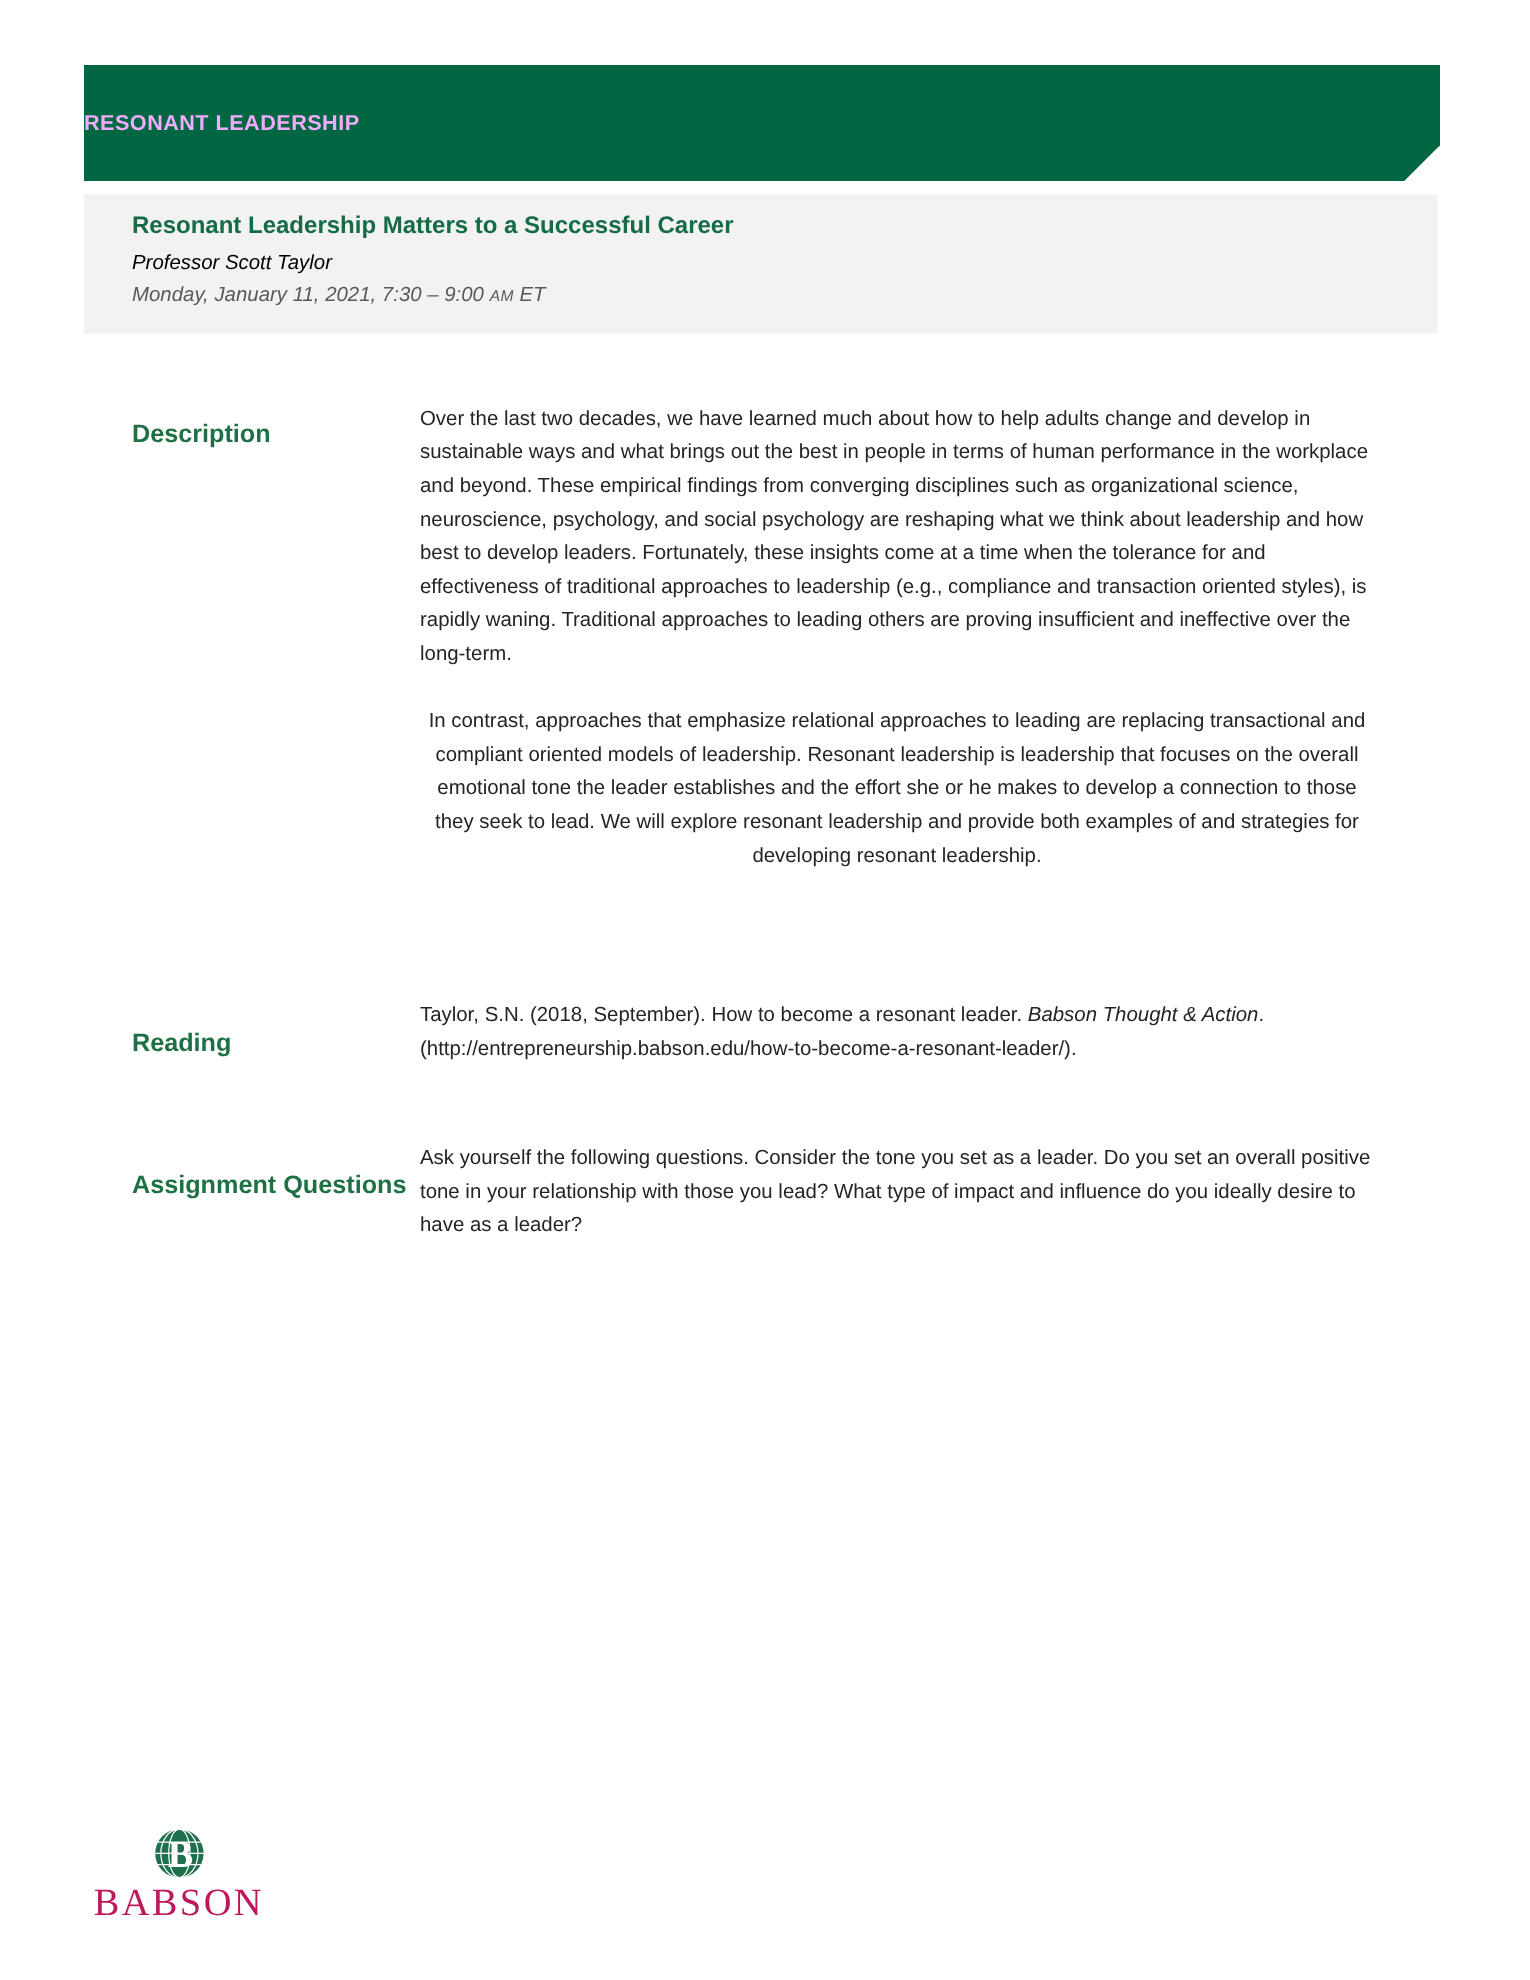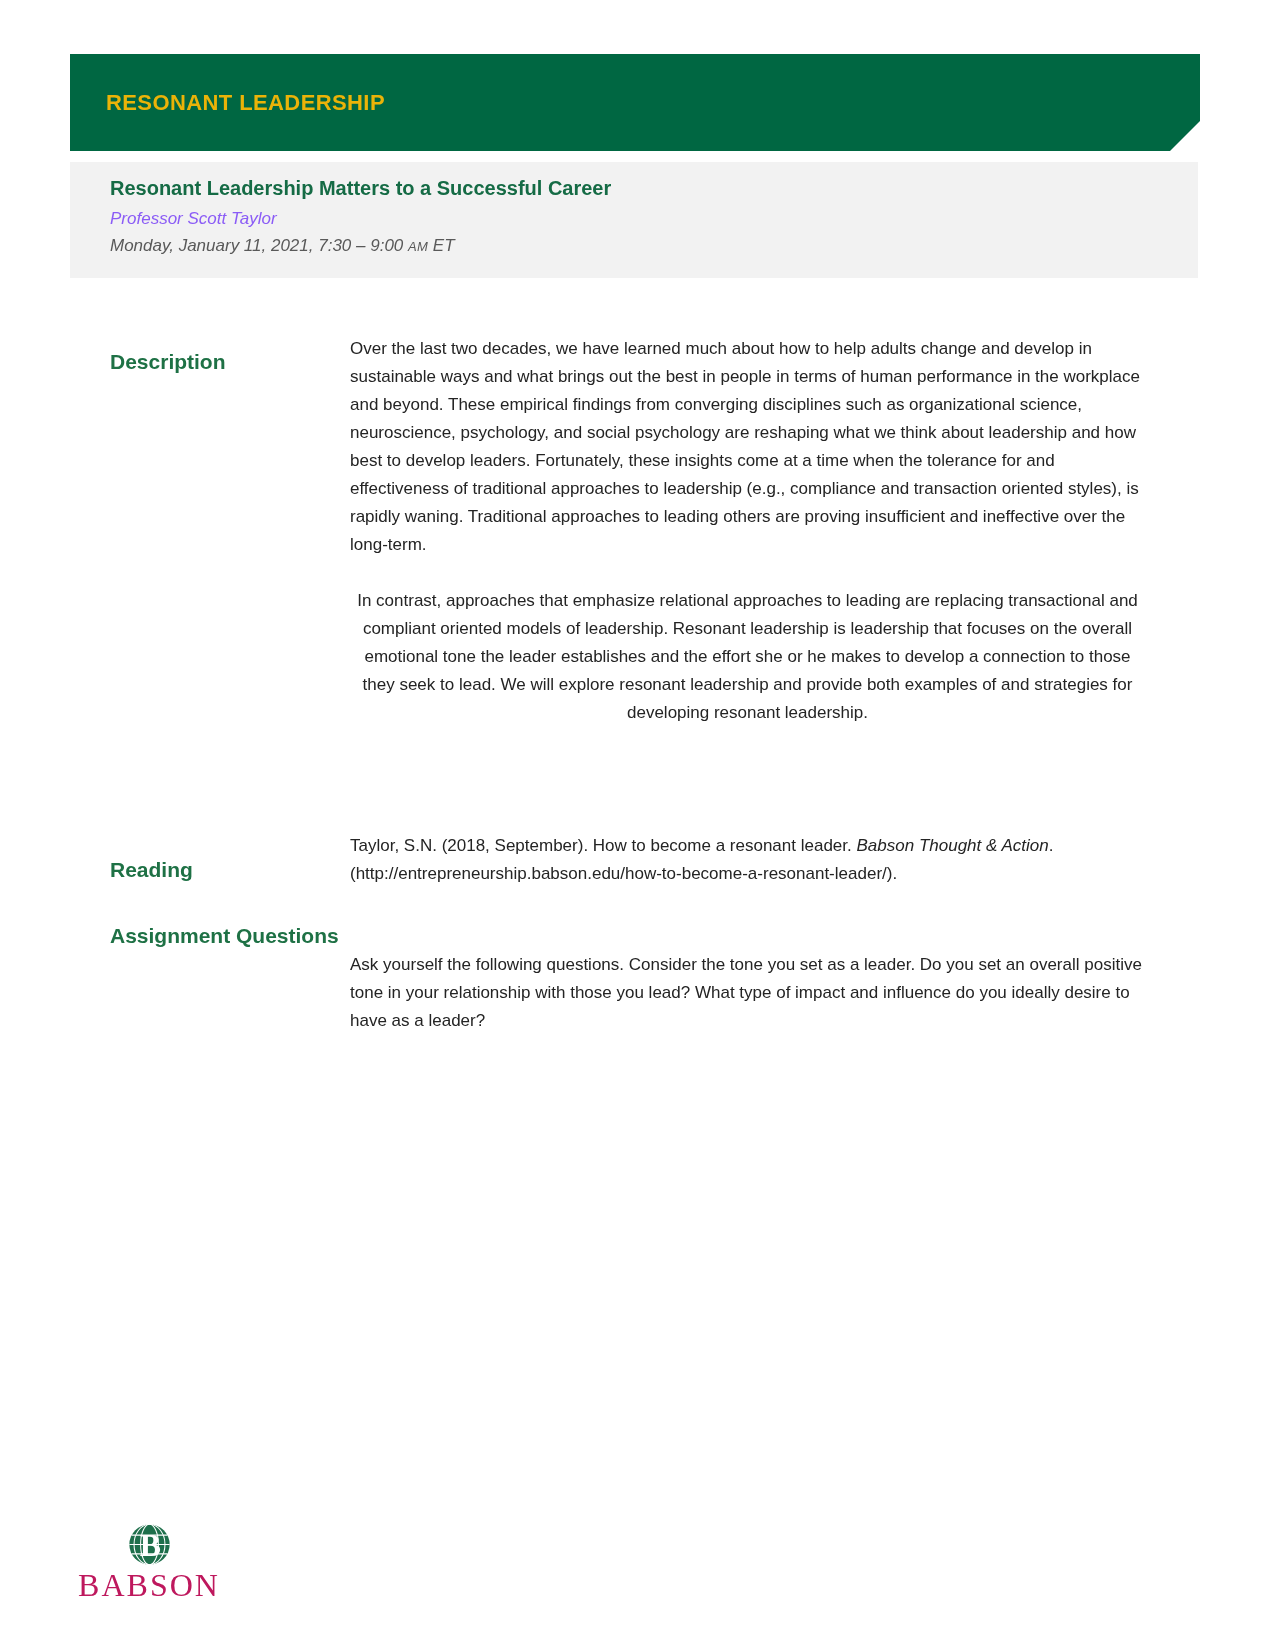--- a/index.html
+++ b/index.html
@@ -17,43 +17,42 @@
   .banner {
     position: absolute;
     left: 70px; top: 54px;
     width: 1130px; height: 97px;
     background: #006742;
     clip-path: polygon(0 0, 100% 0, 100% calc(100% - 30px), calc(100% - 30px) 100%, 0 100%);
     display: flex;
     align-items: center;
   }
   .banner h1 {
-    padding-left: 36px;
-    color: #eab308;
-    font-size: 22px;
+    color: #f0abfc;
+    font-size: 18px;
     font-weight: bold;
     letter-spacing: 0.4px;
   }
 
   
   .session-card {
     position: absolute;
     left: 70px; top: 162px;
     width: 1128px; height: 116px;
     background: #F2F2F2;
     padding: 15px 0 0 40px;
   }
   .session-title {
     color: #156B45;
     font-size: 20px;
     font-weight: bold;
   }
   .session-professor {
     margin-top: 9px;
-    color: #8b5cf6;
+    color: #000000;
     font-size: 17px;
     font-style: italic;
   }
   .session-datetime {
     margin-top: 7px;
     color: #595959;
     font-size: 17px;
     font-style: italic;
   }
   .meridiem { font-size: 13px; letter-spacing: 0.3px; }
@@ -73,21 +72,21 @@
     width: 795px;
     color: #242424;
     font-size: 17px;
     line-height: 28px;
   }
   .label-description { top: 344px; }
   .col-description   { top: 335px; }
   .col-description p + p { margin-top: 28px; text-align: center; }
   .label-reading     { top: 852px; }
   .col-reading       { top: 832px; }
-  .label-assignment  { top: 918px; width: 230px; }
+  .label-assignment  { top: 970px; width: 230px; }
   .col-assignment    { top: 951px; }
   .cite-italic { font-style: italic; }
 
   
   .babson-logo {
     position: absolute;
     left: 76px; top: 1522px;
     width: 146px;
     text-align: center;
   }

